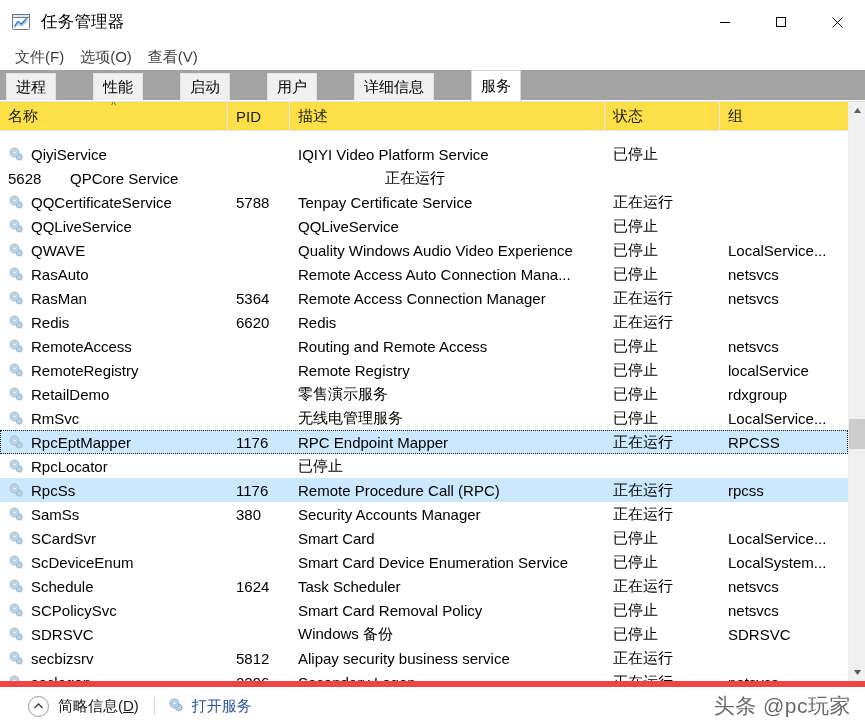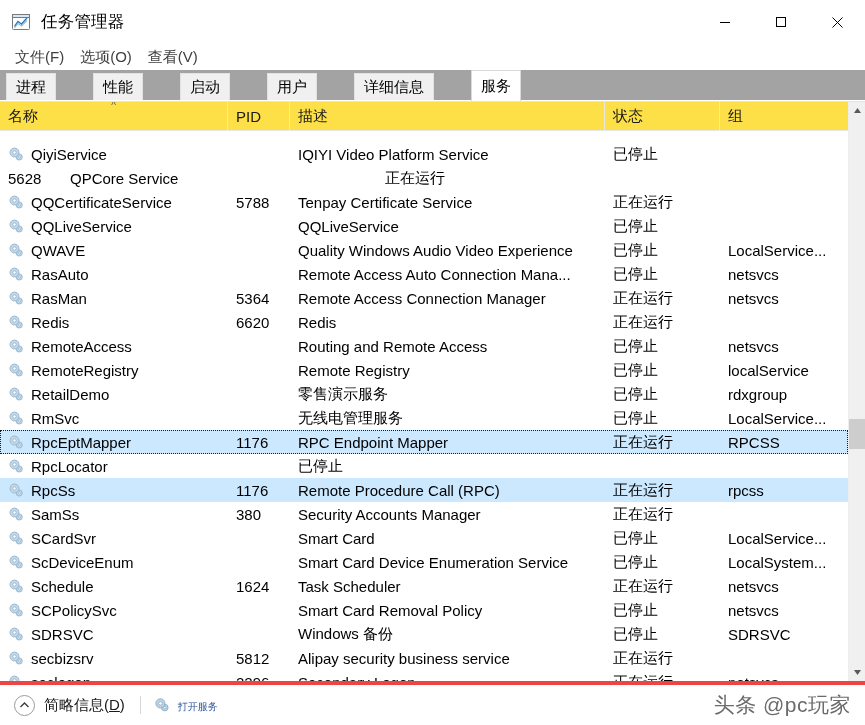--- a/index.html
+++ b/index.html
@@ -215,22 +215,22 @@
     left: 0; width: 16px;
     background: #cdcdcd;
   }
 
   
   .bottombar {
     height: 44px;
     flex: 0 0 auto;
     display: flex; align-items: center;
     background: #ffffff;
-    border-top: 4px solid #ef4444;
-    padding-left: 14px;
+    border-top: 6px solid #ef4444;
+    padding-left: 28px;
     position: relative;
   }
   .lessbtn {
     display: flex; align-items: center;
     font-size: 15px; color: #1a1a1a;
     white-space: nowrap;
   }
   .chevcircle {
     width: 21px; height: 21px;
     border: 1px solid #9a9a9a;
@@ -239,22 +239,22 @@
     display: flex; align-items: center; justify-content: center;
     color: #3a3a3a;
     flex: 0 0 21px;
   }
   .vsep {
     width: 1px; height: 18px;
     background: #d6d6d6;
     margin: 0 13px 0 15px;
   }
   .openlink {
-    display: flex; align-items: flex-end;
-    font-size: 10px; color: #2a5699;
+    display: flex; align-items: flex-start;
+    font-size: 15px; color: #2a5699;
     white-space: nowrap;
   }
   .openlink .svcicon { margin-right: 7px; }
   .watermark {
     position: absolute;
     right: 14px; top: 50%;
     transform: translateY(-50%);
     font-size: 21px;
     color: #4a4a4a;
     opacity: .82;

